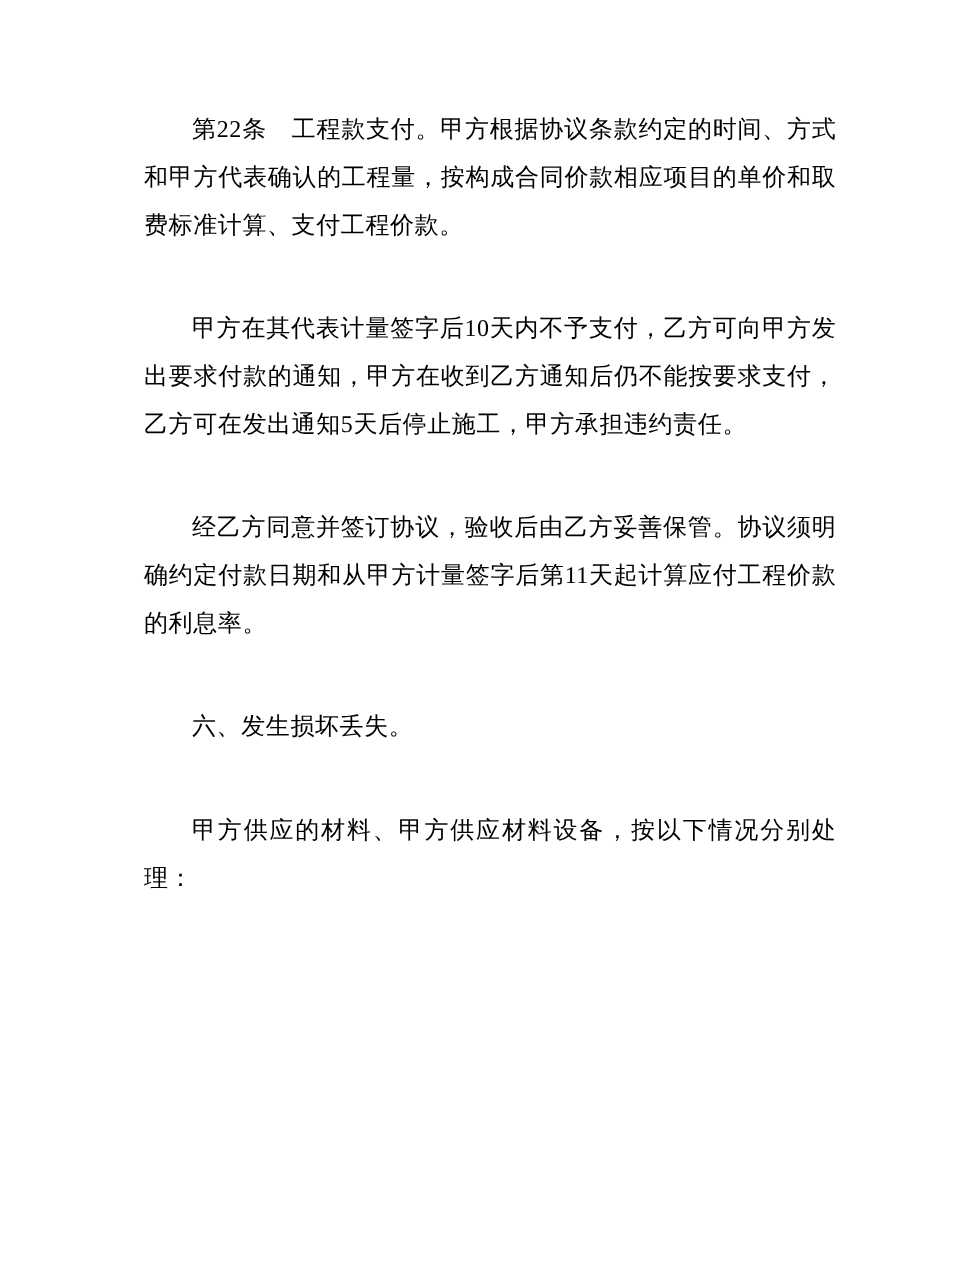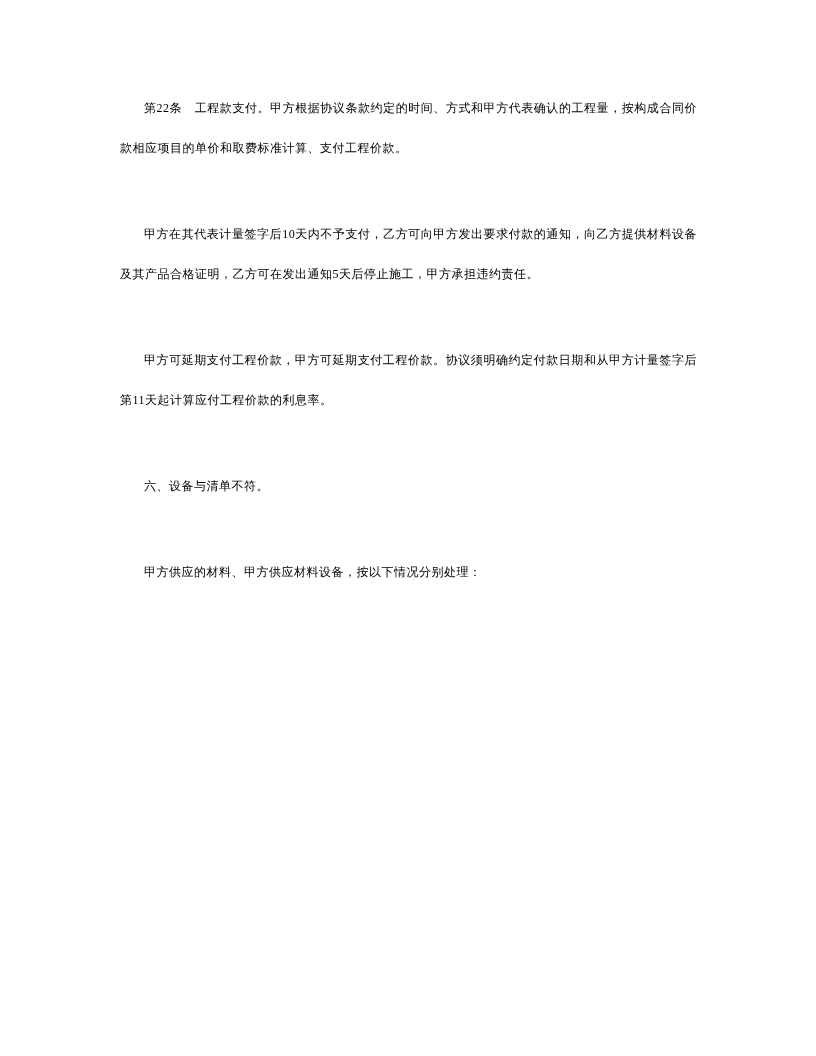--- a/index.html
+++ b/index.html
@@ -13,35 +13,35 @@
     height: 1056px;
     box-sizing: border-box;
     padding: 88px 119px 0 120px;
     background: #ffffff;
     color: #000000;
     overflow: hidden;
     font-family: "Liberation Serif", "DejaVu Serif", serif;
   }
   .page p {
     margin: 0 0 46px 0;
-    font-size: 12px;
+    font-size: 20px;
     line-height: 40px;
     text-indent: 2em;
     text-align: justify;
     letter-spacing: 0.5px;
     word-break: break-all;
   }
 </style>
 </head>
 <body>
 
 <div class="page">
   <p>第22条　工程款支付。甲方根据协议条款约定的时间、方式和甲方代表确认的工程量，按构成合同价款相应项目的单价和取费标准计算、支付工程价款。</p>
 
-  <p>甲方在其代表计量签字后10天内不予支付，乙方可向甲方发出要求付款的通知，向乙方提供材料设备及其产品合格证明，乙方可在发出通知5天后停止施工，甲方承担违约责任。</p>
+  <p>甲方在其代表计量签字后10天内不予支付，乙方可向甲方发出要求付款的通知，甲方在收到乙方通知后仍不能按要求支付，乙方可在发出通知5天后停止施工，甲方承担违约责任。</p>
 
-  <p>甲方可延期支付工程价款，甲方可延期支付工程价款。协议须明确约定付款日期和从甲方计量签字后第11天起计算应付工程价款的利息率。</p>
+  <p>经乙方同意并签订协议，验收后由乙方妥善保管。协议须明确约定付款日期和从甲方计量签字后第11天起计算应付工程价款的利息率。</p>
 
-  <p>六、设备与清单不符。</p>
+  <p>六、发生损坏丢失。</p>
 
 
   <p>甲方供应的材料、甲方供应材料设备，按以下情况分别处理：</p>
 </div>
 
 </body></html>

